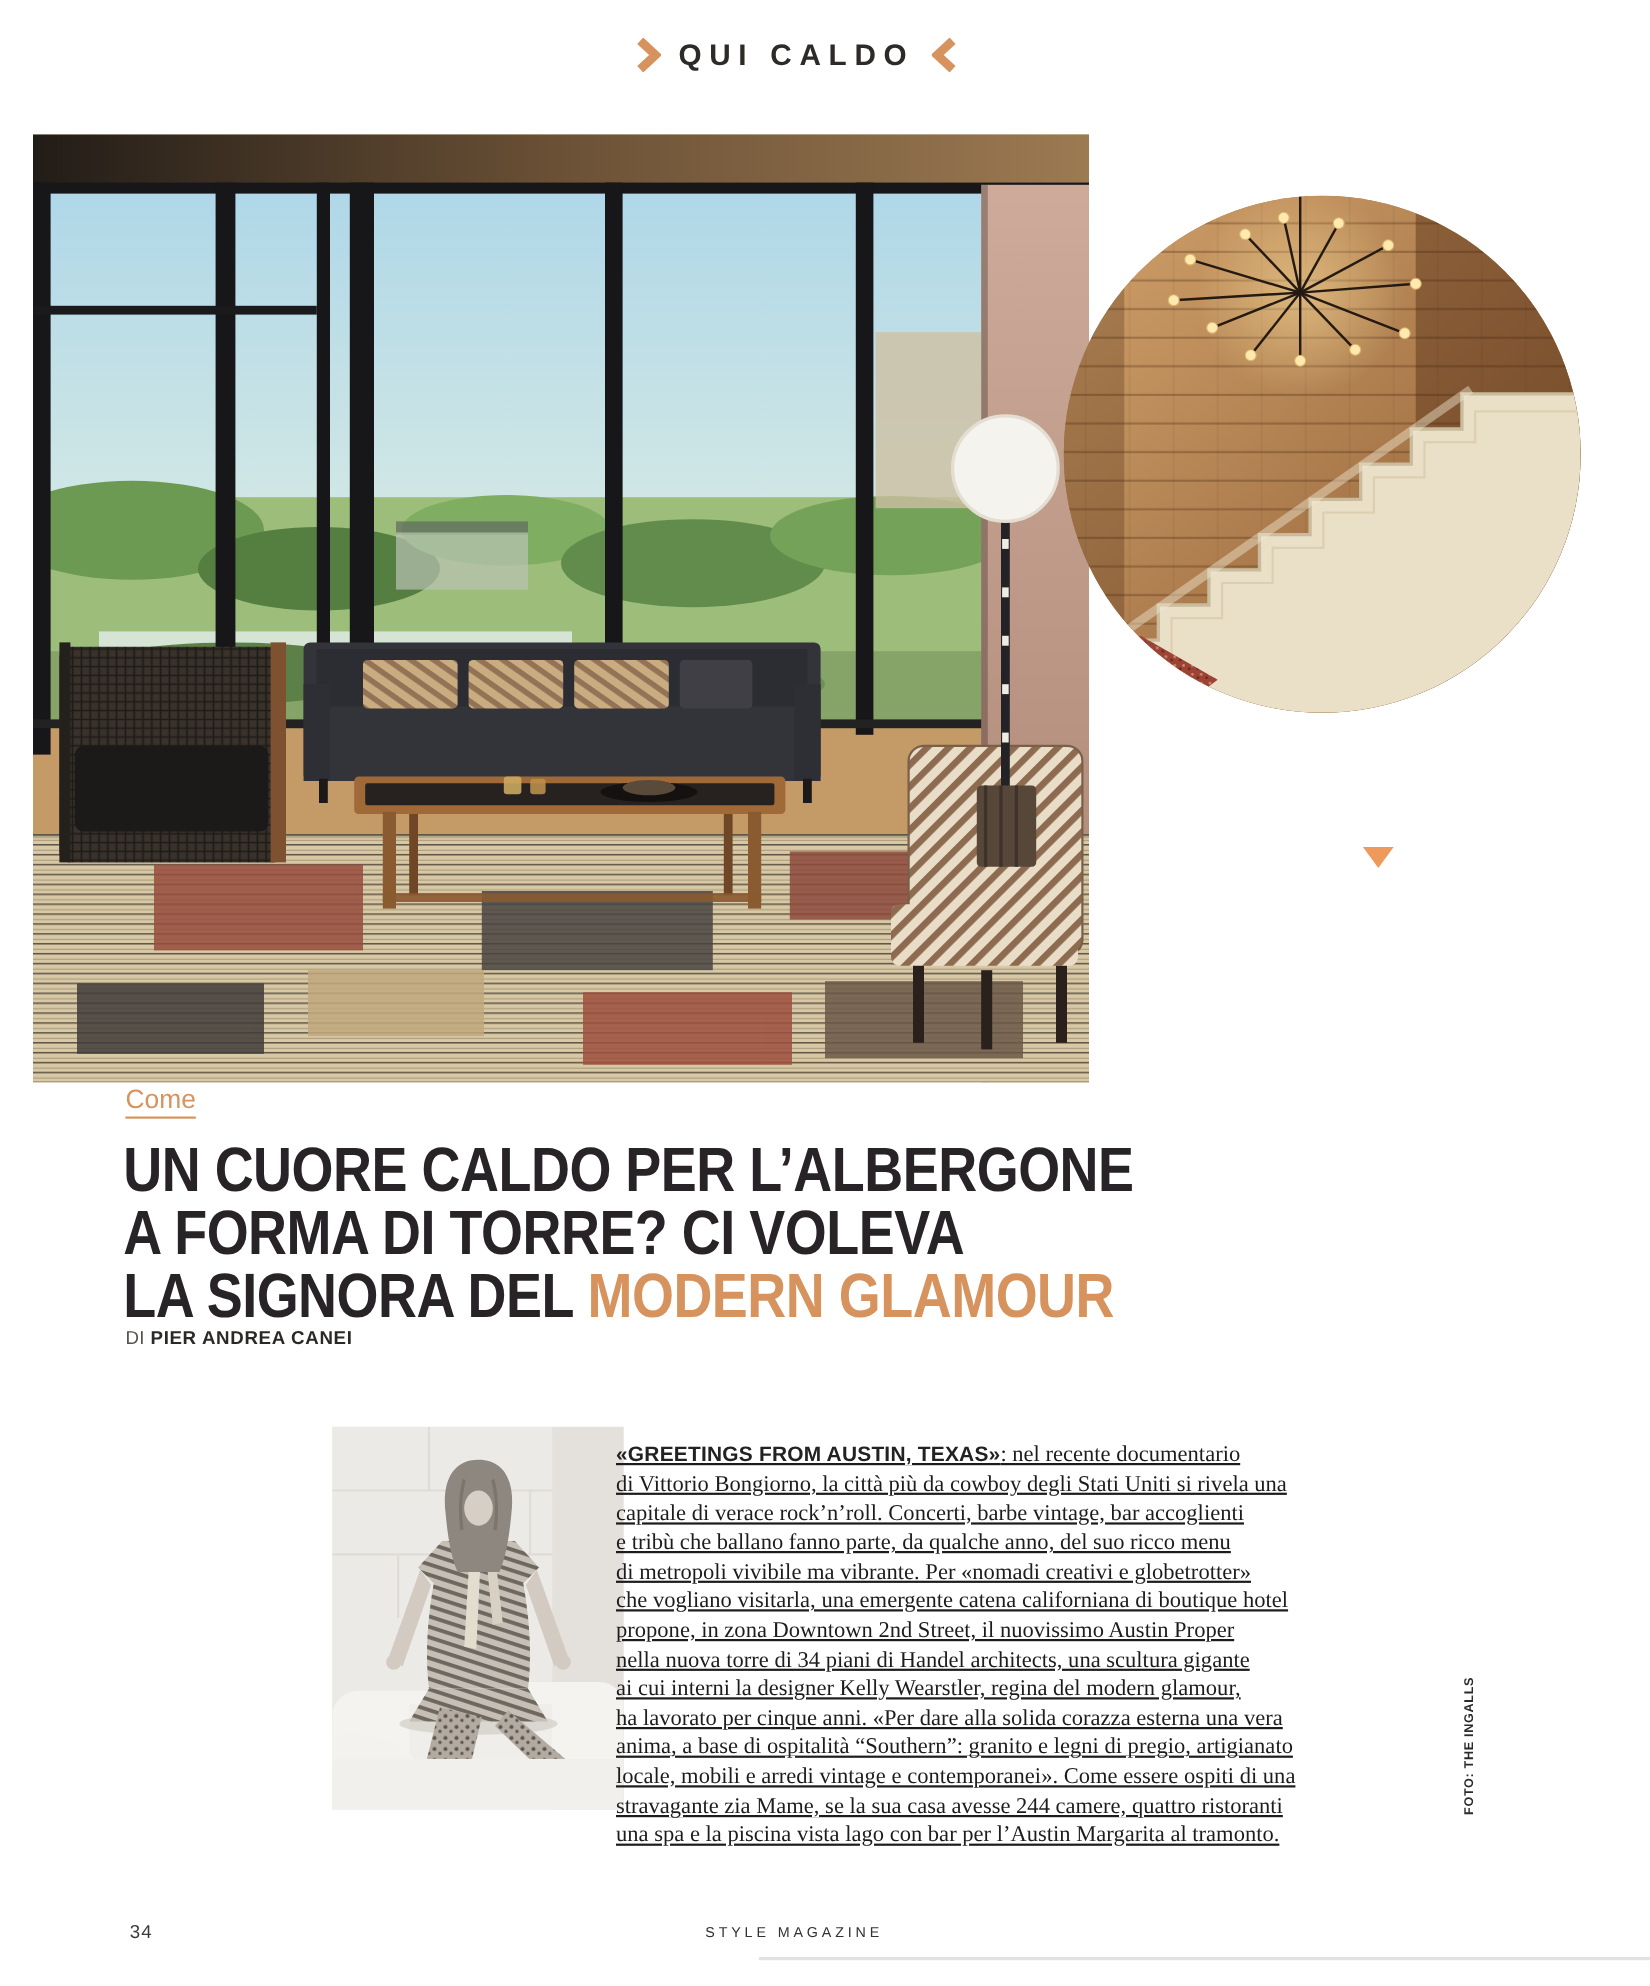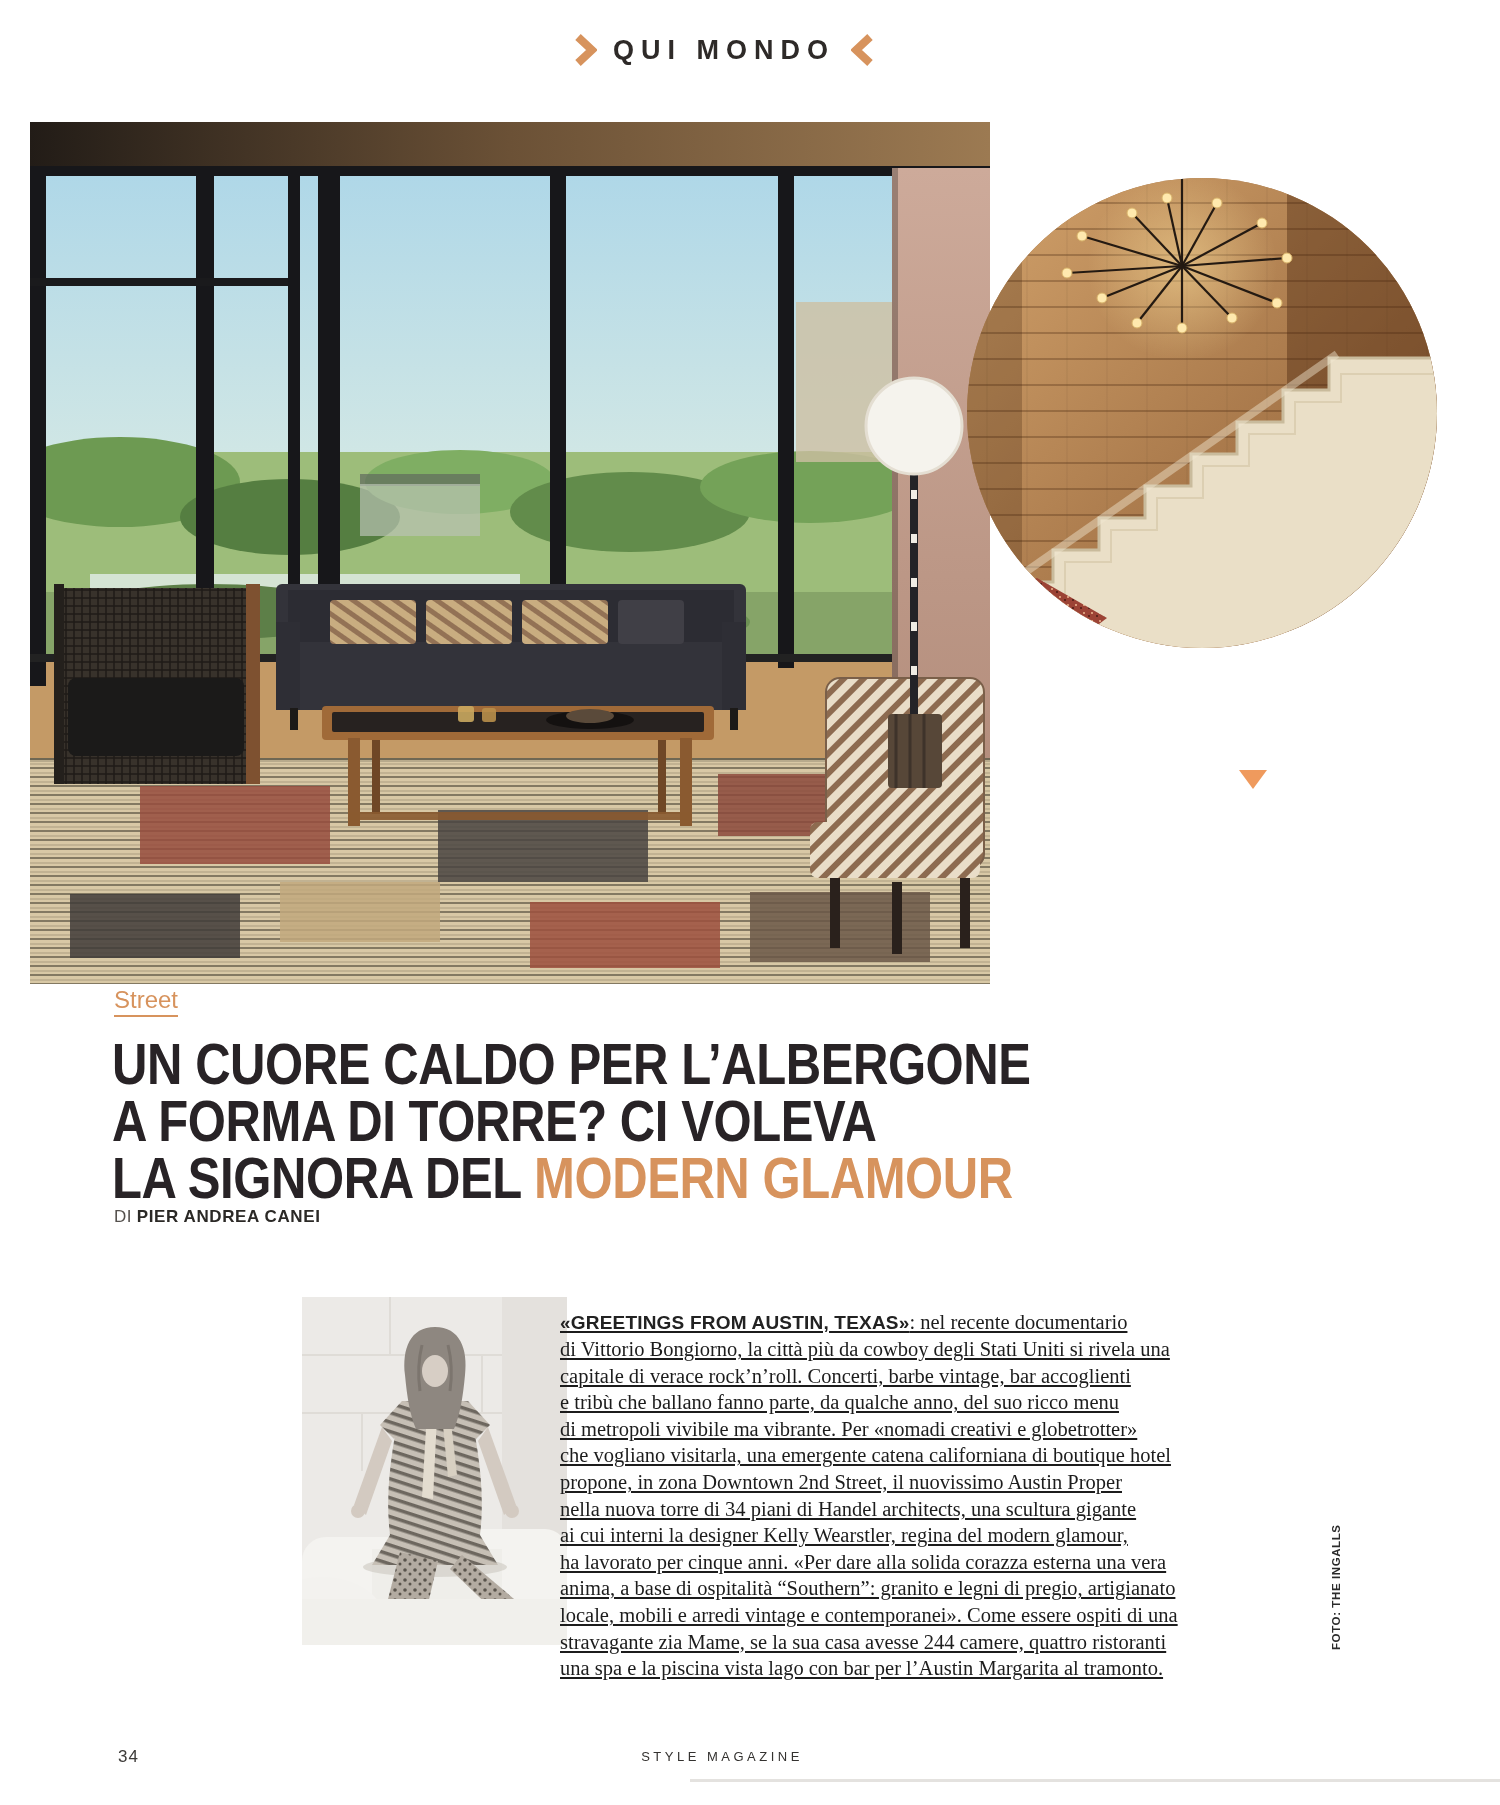--- a/index.html
+++ b/index.html
@@ -49,21 +49,21 @@
 </head>
 <body>
 
 <div id="page">
 
   <div class="abs masthead">
     <div class="kicker-row">
       <svg width="22" height="32" viewBox="0 0 22 32">
         <path d="M3,3 L17,16 L3,29" stroke="#d7935d" stroke-width="8" fill="none"></path>
       </svg>
-      <span class="kicker">QUI MONDO</span>
+      <span class="kicker">QUI CALDO</span>
       <svg width="22" height="32" viewBox="0 0 22 32">
         <path d="M19,3 L5,16 L19,29" stroke="#d7935d" stroke-width="8" fill="none"></path>
       </svg>
     </div>
   </div>
 
   <div class="abs hero">
     <svg width="960" height="862" viewBox="0 0 960 862">
       <defs>
         <linearGradient id="sky" x1="0" y1="0" x2="0" y2="1">
@@ -252,21 +252,21 @@
       <path d="M40,404 L86,404 L86,372 L132,372 L132,340 L178,340 L178,308 L224,308 L224,276 L270,276 L270,244 L316,244 L316,212 L362,212 L362,180 L470,180" fill="none" stroke="#c9bb9c" stroke-width="3"></path>
       <path d="M52,470 L52,416 L98,416 L98,384 L144,384 L144,352 L190,352 L190,320 L236,320 L236,288 L282,288 L282,256 L328,256 L328,224 L374,224 L374,196 L470,196" fill="none" stroke="#d8cbac" stroke-width="2" opacity="0.8"></path>
       <line x1="50" y1="400" x2="370" y2="176" stroke="#f2e8d2" stroke-width="8" opacity="0.45"></line>
 
       <path d="M0,470 L0,430 L70,400 L140,440 L100,470 Z" fill="url(#redp)"></path>
     </svg>
   </div>
 
   <div class="abs tri"></div>
 
-  <a class="abs tag" href="#">Street</a>
+  <a class="abs tag" href="#">Come</a>
 
   <div class="abs headline">
     <div class="hl">UN CUORE CALDO PER L’ALBERGONE</div>
     <div class="hl">A FORMA DI TORRE? CI VOLEVA</div>
     <div class="hl"><span>LA SIGNORA DEL</span> <span class="accent">MODERN GLAMOUR</span></div>
   </div>
 
   <div class="abs byline"><span>DI</span><b>PIER ANDREA CANEI</b></div>
 
   <div class="abs portrait">

